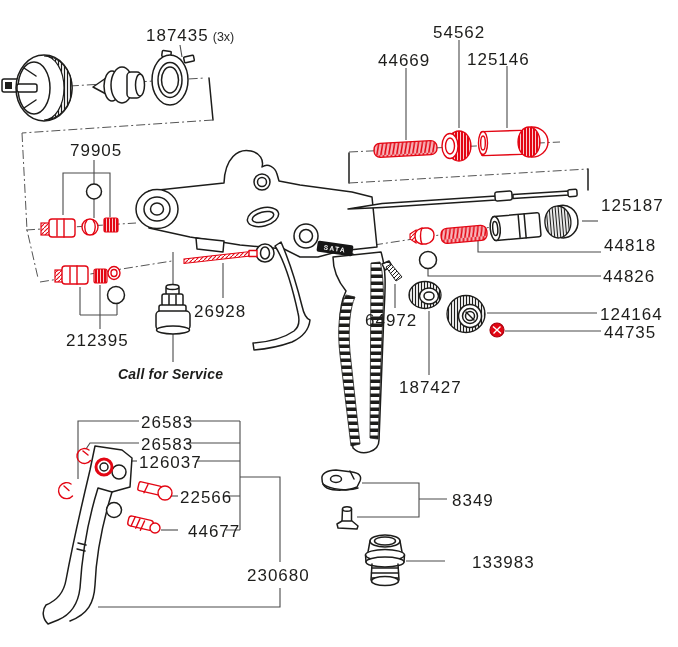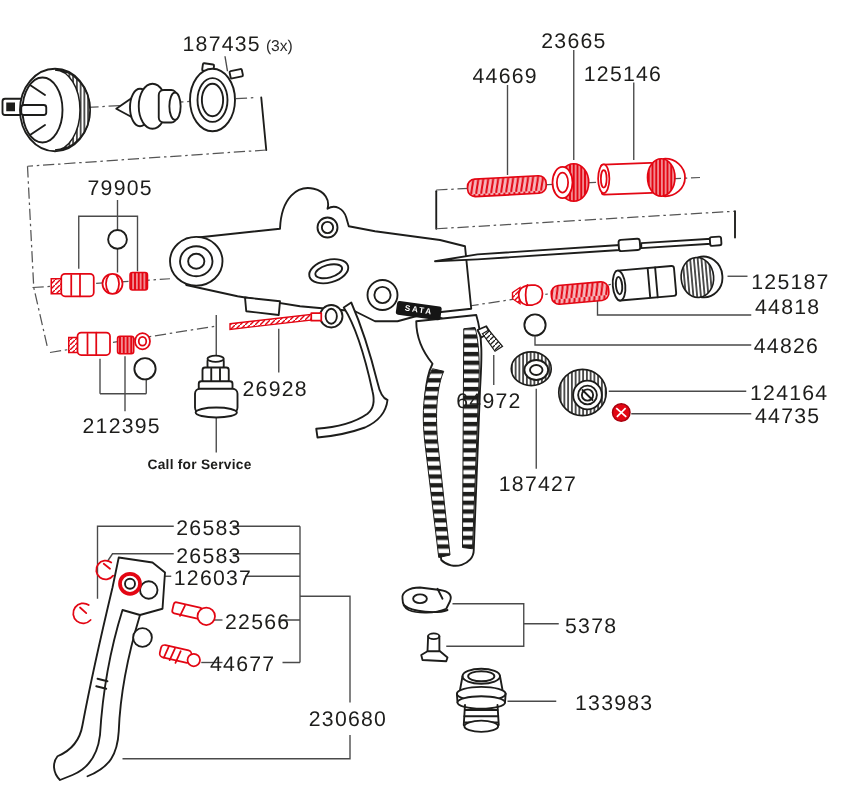--- a/index.html
+++ b/index.html
@@ -2,21 +2,21 @@
 <html><head>
 <meta charset="utf-8">
 <style>
   html,body{margin:0;padding:0;background:#fff;}
   #stage{position:relative;width:678px;height:647px;background:#fff;overflow:hidden;
          font-family:"Liberation Sans",sans-serif;}
   #art{position:absolute;left:0;top:0;}
   .lbl{position:absolute;font:17px/1.15 "Liberation Sans",sans-serif;color:#1d1d1b;
        letter-spacing:1px;white-space:nowrap;}
   .suffix{font-size:12.5px;letter-spacing:0;color:#2a2a2a;margin-left:4px;}
-  .cfs{font-weight:bold;font-size:11px;letter-spacing:0.2px;}
+  .cfs{font-weight:bold;font-size:14px;letter-spacing:0.2px;font-style:italic;}
   .badge{position:absolute;left:317px;top:243px;width:36px;height:11px;background:#151515;
          border-radius:2px;transform:rotate(8deg);display:flex;align-items:center;
          justify-content:center;color:#fff;font-size:6.5px;font-weight:bold;
          letter-spacing:1.5px;font-family:"Liberation Sans",sans-serif;}
   
   .ol{fill:#fff;stroke:#1d1d1b;stroke-width:1.5;stroke-linejoin:round;}
   .ln{fill:none;stroke:#1d1d1b;stroke-width:1.5;stroke-linecap:round;}
   .fl{fill:#1d1d1b;stroke:none;}
   .thin{fill:none;stroke:#4a4a4a;stroke-width:1.1;}
   .dd{fill:none;stroke:#555;stroke-width:1;stroke-dasharray:9 3 2 3;}
@@ -316,36 +316,36 @@
     <ellipse class="ol" cx="385" cy="562" rx="19" ry="5"></ellipse>
     <path class="ln" d="M372,564 L371,580 M398,564 L399,580" stroke-width="1.3"></path>
     <path class="ln" d="M372,568 L398,568 M371.5,573 L398.5,573 M372,578 L398,578" stroke-width="1"></path>
     <ellipse class="ol" cx="385" cy="581" rx="13.5" ry="4.5"></ellipse>
   </g>
 </svg>
 
 <div class="lbl" style="left:146px;top:26px"><span>187435</span><span class="suffix">(3x)</span></div>
 <div class="lbl" style="left:70px;top:141px">79905</div>
 <div class="lbl" style="left:378px;top:51px">44669</div>
-<div class="lbl" style="left:433px;top:23px">23665</div>
+<div class="lbl" style="left:433px;top:23px">54562</div>
 <div class="lbl" style="left:467px;top:50px">125146</div>
-<div class="lbl" style="left:601px;top:216px">125187</div>
+<div class="lbl" style="left:601px;top:196px">125187</div>
 <div class="lbl" style="left:604px;top:236px">44818</div>
 <div class="lbl" style="left:603px;top:267px">44826</div>
 <div class="lbl" style="left:600px;top:305px">124164</div>
 <div class="lbl" style="left:604px;top:323px">44735</div>
 <div class="lbl" style="left:194px;top:302px">26928</div>
 <div class="lbl" style="left:365px;top:311px">64972</div>
 <div class="lbl" style="left:399px;top:378px">187427</div>
 <div class="lbl" style="left:66px;top:331px">212395</div>
 <div class="lbl cfs" style="left:118px;top:366px">Call for Service</div>
 <div class="lbl" style="left:141px;top:413px">26583</div>
 <div class="lbl" style="left:141px;top:435px">26583</div>
 <div class="lbl" style="left:139px;top:453px">126037</div>
 <div class="lbl" style="left:180px;top:488px">22566</div>
-<div class="lbl" style="left:168px;top:522px">44677</div>
+<div class="lbl" style="left:188px;top:522px">44677</div>
 <div class="lbl" style="left:247px;top:566px">230680</div>
-<div class="lbl" style="left:452px;top:491px">5378</div>
-<div class="lbl" style="left:460px;top:553px">133983</div>
+<div class="lbl" style="left:452px;top:491px">8349</div>
+<div class="lbl" style="left:472px;top:553px">133983</div>
 
 <div class="badge">SATA</div>
 
 </div>
 
 </body></html>

